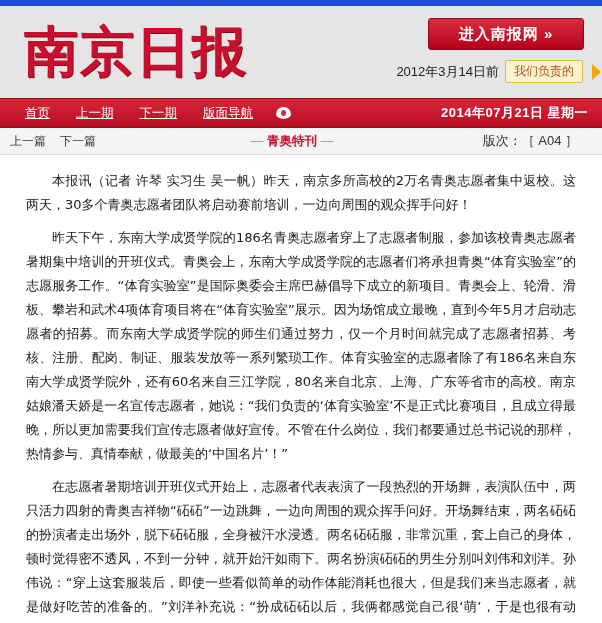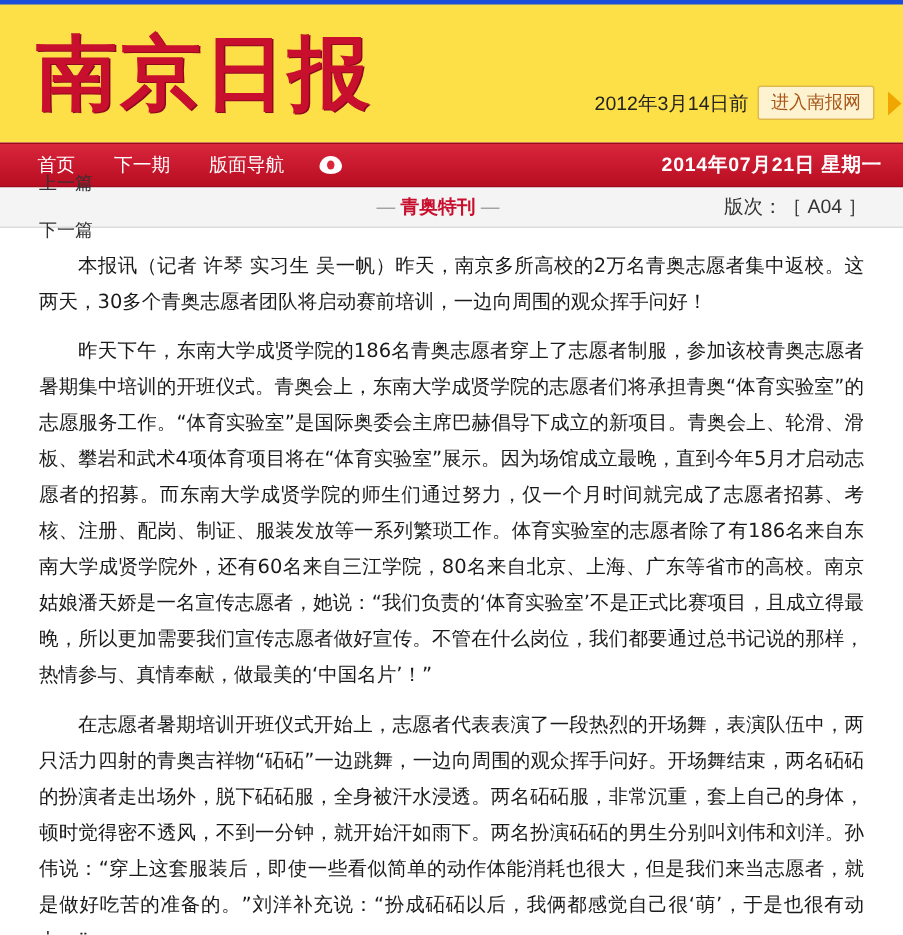--- a/index.html
+++ b/index.html
@@ -18,22 +18,22 @@
     position: relative;
     width: 602px;
     height: 623px;
     box-sizing: border-box;
   }
 
   
   .masthead {
     position: relative;
     height: 92px;
-    border-top: 3px solid #1d4ed8;
-    background: #fde047;
+    border-top: 6px solid #1d4ed8;
+    background: #e5e5e5;
   }
   .logo {
     position: absolute;
     left: 24px;
     top: 14px;
     width: 240px;
     height: 62px;
     color: #c8102e;
     font-family: "DejaVu Serif", serif;
     font-size: 54px;
@@ -112,20 +112,21 @@
     padding-left: 12px;
     gap: 0;
   }
   .nav-item {
     font-size: 12.5px;
     color: #ffffff;
     padding: 0 13px;
     line-height: 28px;
     cursor: pointer;
     white-space: nowrap;
+    text-decoration: underline;
   }
   .nav-follow {
     display: flex;
     align-items: center;
     gap: 4px;
     padding: 0 10px;
     cursor: pointer;
   }
   .weibo-eye {
     width: 15px;
@@ -168,23 +169,22 @@
     background: #f4f4f4;
     border-bottom: 1px solid #dcdcdc;
     display: flex;
     align-items: center;
     font-size: 12px;
     color: #333333;
   }
   .subbar-left {
     display: flex;
     align-items: flex-start;
-    padding-left: 26px;
+    padding-left: 10px;
     gap: 14px;
-    flex-direction: column;
   }
   .subbar-link {
     color: #333333;
     cursor: pointer;
   }
   .subbar-center {
     position: absolute;
     left: 0;
     right: 18px;
     text-align: center;
@@ -227,31 +227,33 @@
   }
 </style>
 </head>
 <body>
 
 <div class="page">
 
   <div class="masthead">
     <div class="logo">南京日报</div>
 
+    <div class="enter-btn">进入南报网 »</div>
 
     <div class="date-row">
       <span class="date-text">2012年3月14日前</span>
-      <span class="archive-btn">进入南报网</span>
+      <span class="archive-btn">我们负责的</span>
       <span class="archive-arrow"></span>
     </div>
   </div>
 
   <div class="navbar">
     <div class="nav-items">
       <span class="nav-item">首页</span>
+      <span class="nav-item">上一期</span>
       <span class="nav-item">下一期</span>
       <span class="nav-item">版面导航</span>
       <span class="nav-follow">
         <span class="weibo-eye"></span>
         <span class="nav-follow-label">加关注</span>
       </span>
     </div>
     <div class="nav-date">2014年07月21日 星期一</div>
   </div>
 

